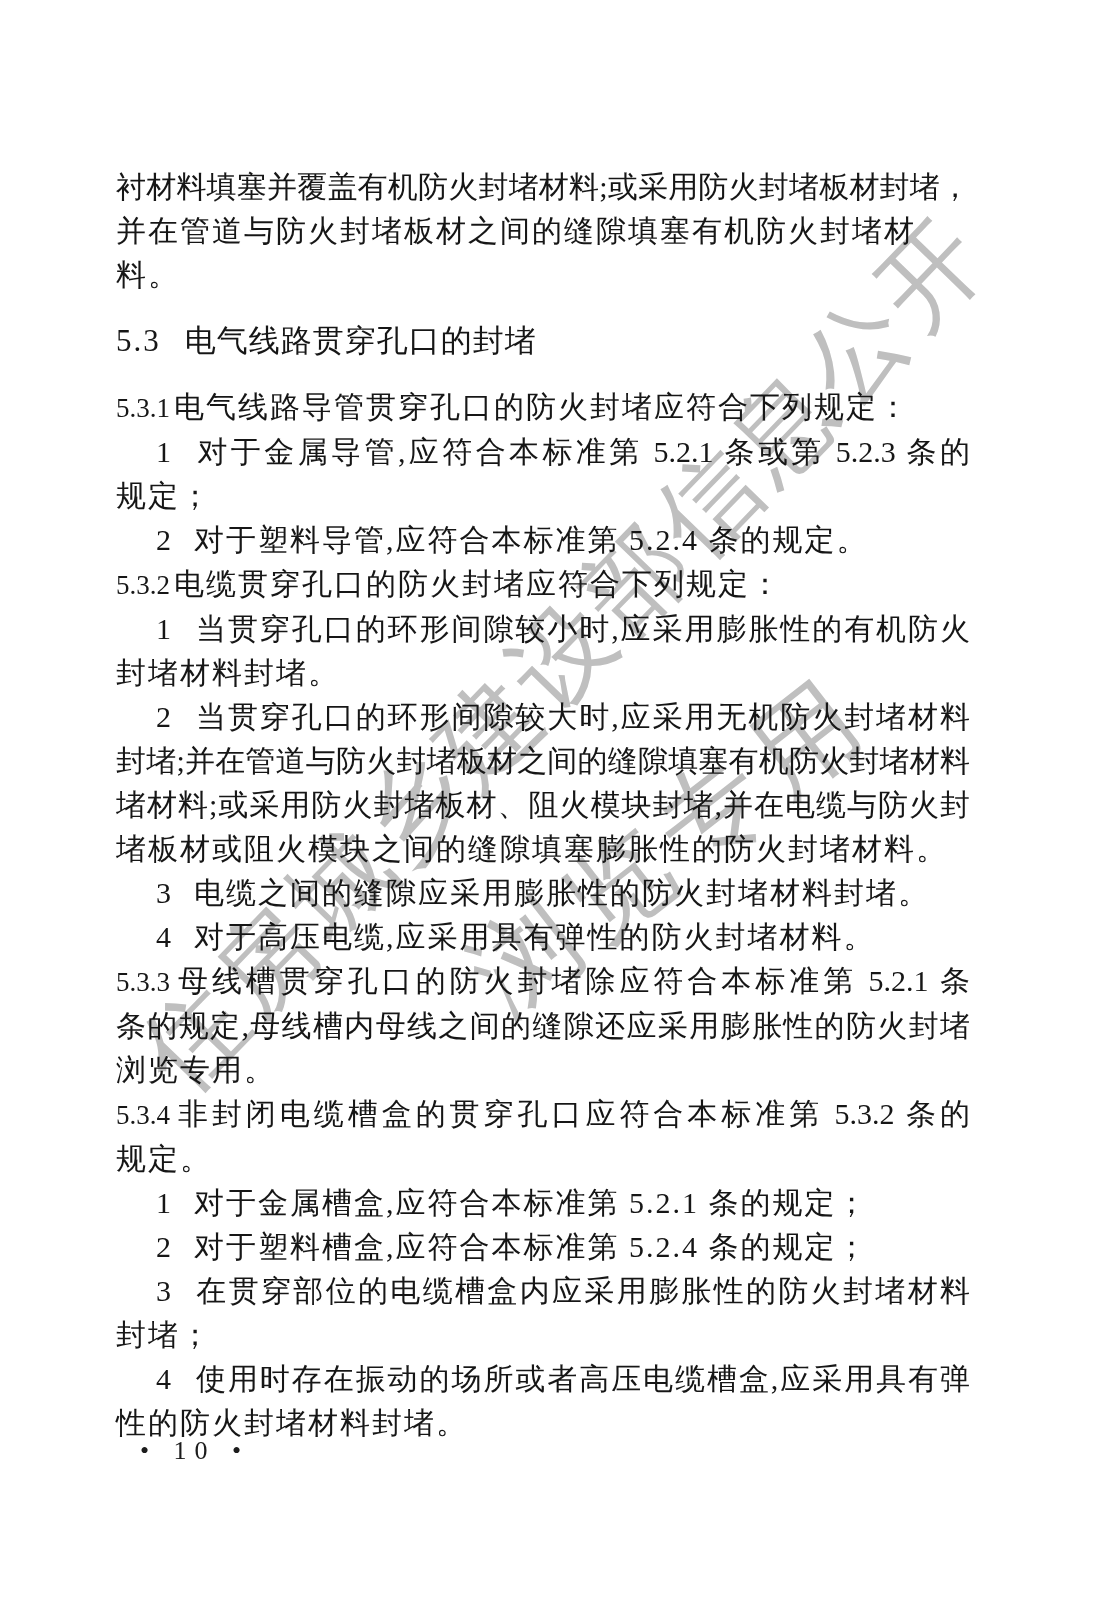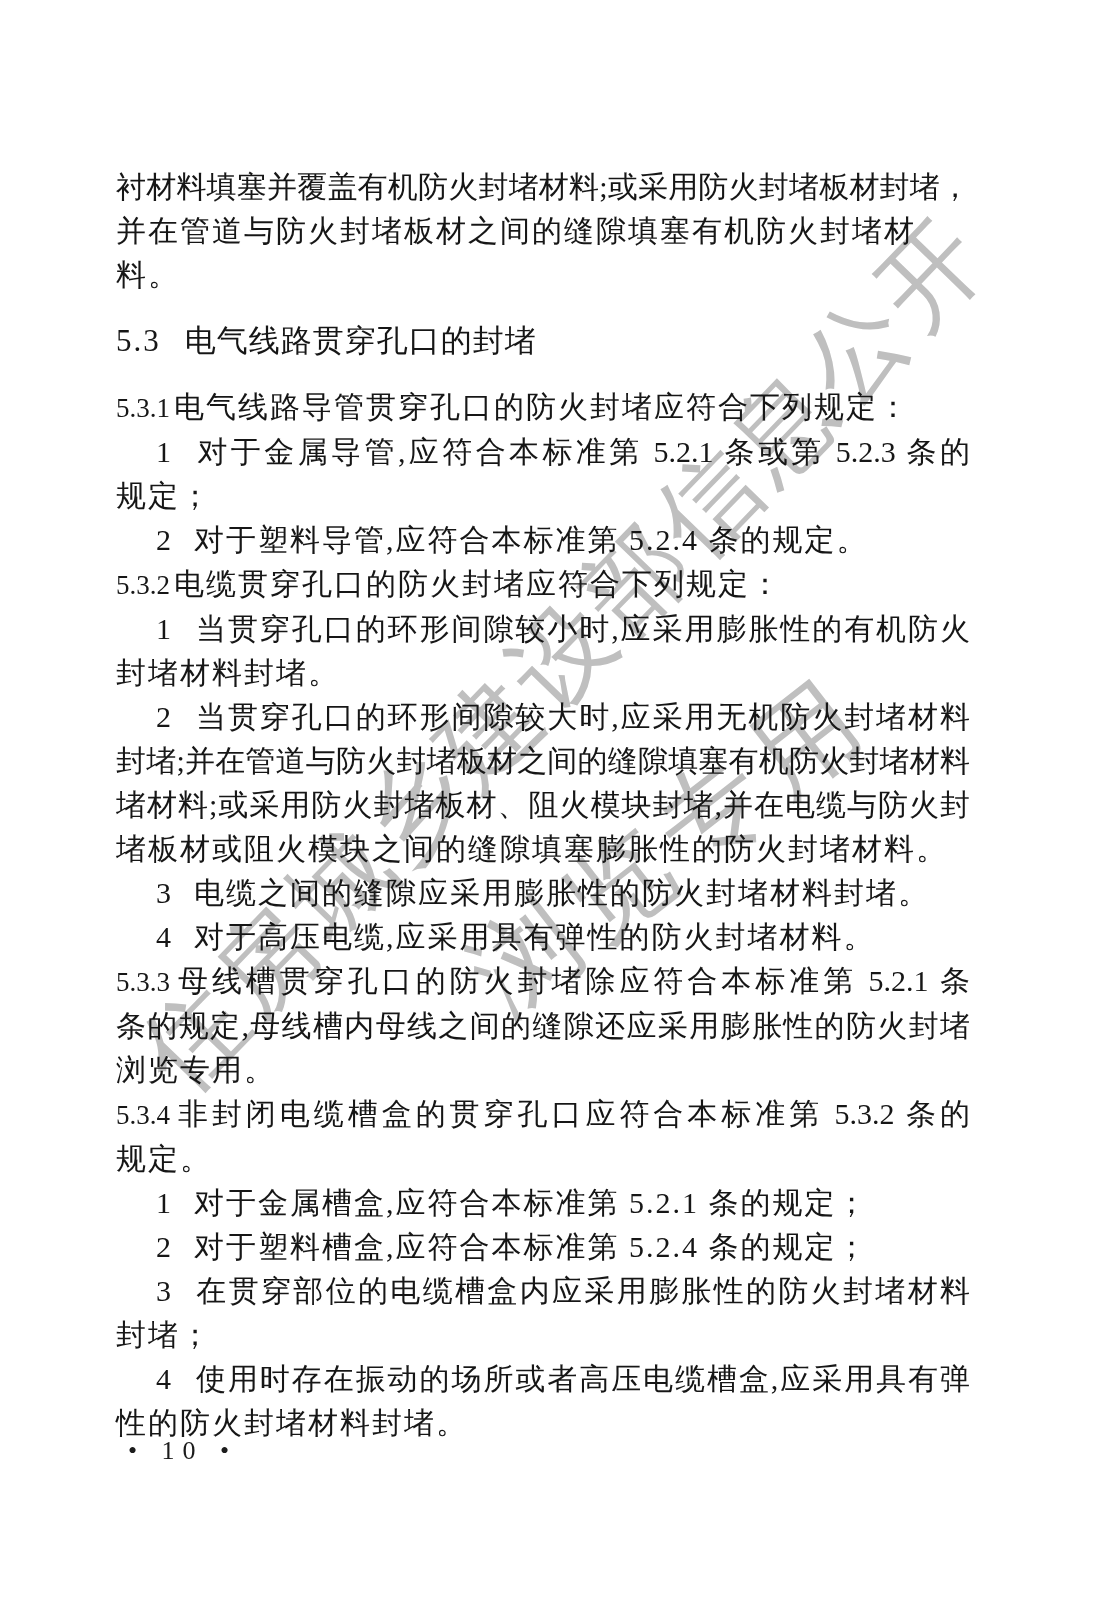--- a/index.html
+++ b/index.html
@@ -53,21 +53,21 @@
     font-size: 31px;
     line-height: 44px;
     margin-top: 22px;
     margin-bottom: 22px;
     letter-spacing: 1px;
   }
   .heading .h-num { margin-right: 24px; letter-spacing: 2px; }
   
   .footer {
     position: absolute;
-    left: 128px; top: 1436px;
+    left: 140px; top: 1436px;
     font-size: 26px;
     letter-spacing: 8px;
     word-spacing: 2px;
     z-index: 1;
     color: #1c1c1c;
   }
 </style>
 </head>
 <body>
 

